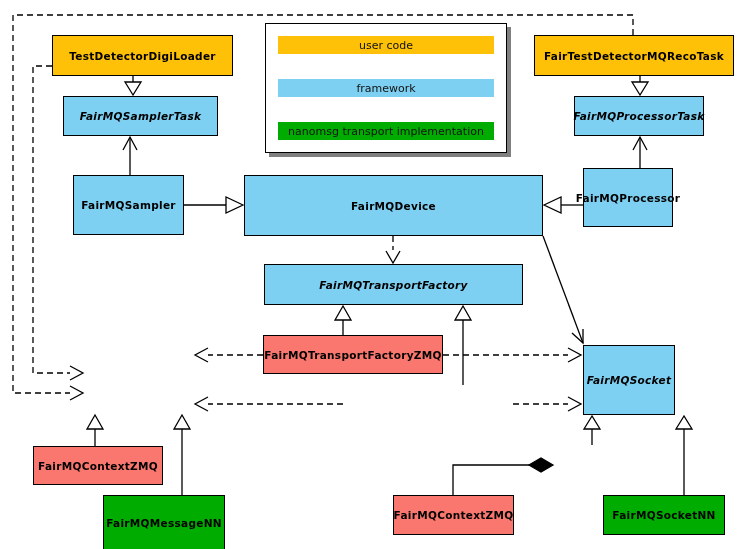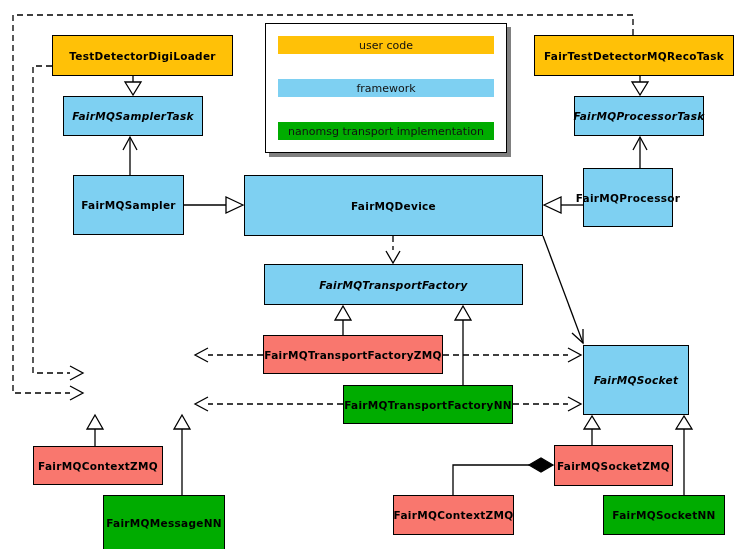--- a/index.html
+++ b/index.html
@@ -176,42 +176,40 @@
   <div class="legend">
     <div class="legend-bar c-user">user code</div>
     <div class="legend-bar c-framework">framework</div>
     <div class="legend-bar c-nanomsg">nanomsg transport implementation</div>
   </div>
 
   <div class="node c-user" style="left:52px;top:35px;width:181px;height:41px">TestDetectorDigiLoader</div>
 
   <div class="node c-user" style="left:534px;top:35px;width:200px;height:41px">FairTestDetectorMQRecoTask</div>
 
-  <div class="node c-framework abstract" style="left:63px;top:96px;width:140px;height:40px">FairMQSamplerTask</div>
+  <div class="node c-framework abstract" style="left:63px;top:96px;width:155px;height:40px">FairMQSamplerTask</div>
 
   <div class="node c-framework abstract" style="left:574px;top:96px;width:130px;height:40px">FairMQProcessorTask</div>
 
   <div class="node c-framework" style="left:73px;top:175px;width:111px;height:60px">FairMQSampler</div>
 
   <div class="node c-framework" style="left:244px;top:175px;width:299px;height:61px">FairMQDevice</div>
 
   <div class="node c-framework" style="left:583px;top:168px;width:90px;height:59px">FairMQProcessor</div>
 
   <div class="node c-framework abstract" style="left:264px;top:264px;width:259px;height:41px">FairMQTransportFactory</div>
 
   <div class="node c-zeromq" style="left:263px;top:335px;width:180px;height:39px">FairMQTransportFactoryZMQ</div>
 
-  <div class="node c-nanomsg" style="left:343px;top:385px;width:170px;height:39px">FairMQTransportFactoryNN</div>
-
-
-  <div class="node c-framework abstract" style="left:583px;top:345px;width:106px;height:70px">FairMQSocket</div>
+
+
+  <div class="node c-framework abstract" style="left:583px;top:345px;width:92px;height:70px">FairMQSocket</div>
 
   <div class="node c-zeromq" style="left:33px;top:446px;width:130px;height:39px">FairMQContextZMQ</div>
 
   <div class="node c-nanomsg" style="left:103px;top:495px;width:122px;height:56px">FairMQMessageNN</div>
 
-  <div class="node c-zeromq" style="left:554px;top:445px;width:119px;height:41px">FairMQSocketZMQ</div>
 
   <div class="node c-nanomsg" style="left:603px;top:495px;width:122px;height:40px">FairMQSocketNN</div>
 
   <div class="node c-zeromq" style="left:393px;top:495px;width:121px;height:40px">FairMQContextZMQ</div>
 
 </div>
 
 </body></html>

